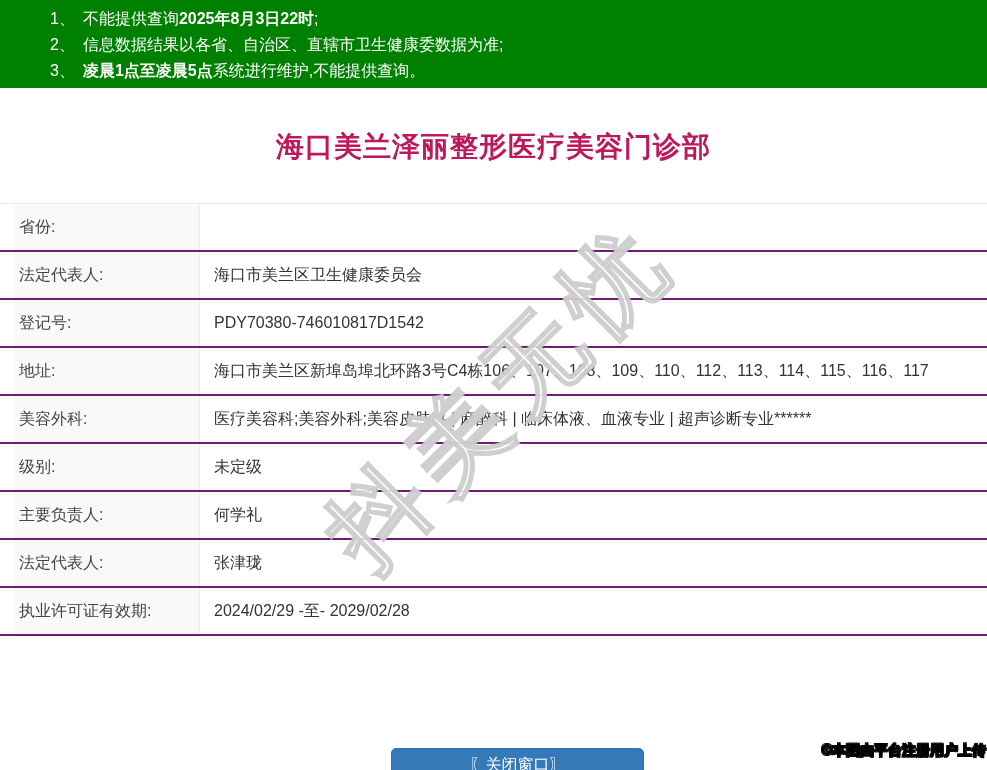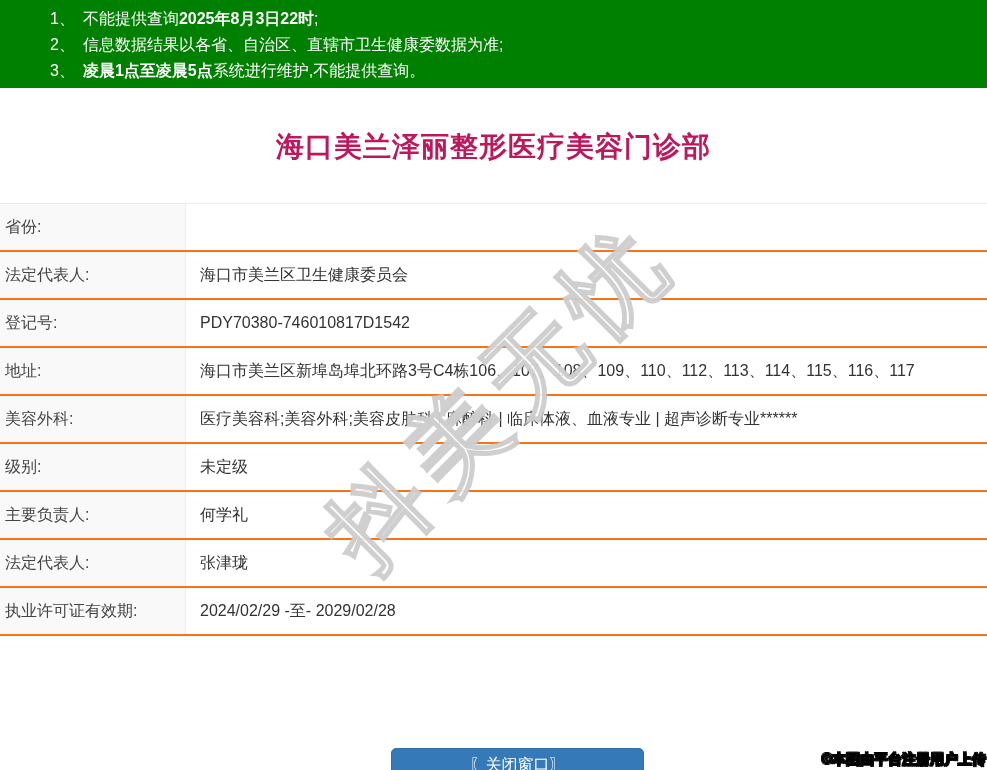--- a/index.html
+++ b/index.html
@@ -42,21 +42,22 @@
   
   .info-table {
     margin-top: 37px;
     width: 987px;
     border-top: 1px solid #ececec;
   }
   .info-row {
     display: flex;
     align-items: stretch;
     height: 48px;
-    border-bottom: 2px solid #f97316;
+    border-bottom: 2px solid #701a75;
+    padding-left: 14px;
   }
   .info-label {
     width: 186px;
     flex: 0 0 186px;
     background: #f9f9f9;
     border-right: 1px solid #ececec;
     display: flex;
     align-items: center;
     padding-left: 5px;
     font-size: 16px;
@@ -108,21 +109,21 @@
     color: #ffffff;
     font-size: 16px;
     font-family: "Liberation Sans", sans-serif;
     cursor: pointer;
   }
 
   
   .copyright {
     position: absolute;
     right: 1px;
-    bottom: 1px;
+    bottom: 10px;
     font-size: 14px;
     font-weight: bold;
     color: #ffffff;
     -webkit-text-stroke: 1px #000000;
     text-shadow: 1px 1px 0 #000, -1px -1px 0 #000, 1px -1px 0 #000, -1px 1px 0 #000;
     z-index: 6;
   }
 </style>
 </head>
 <body>

